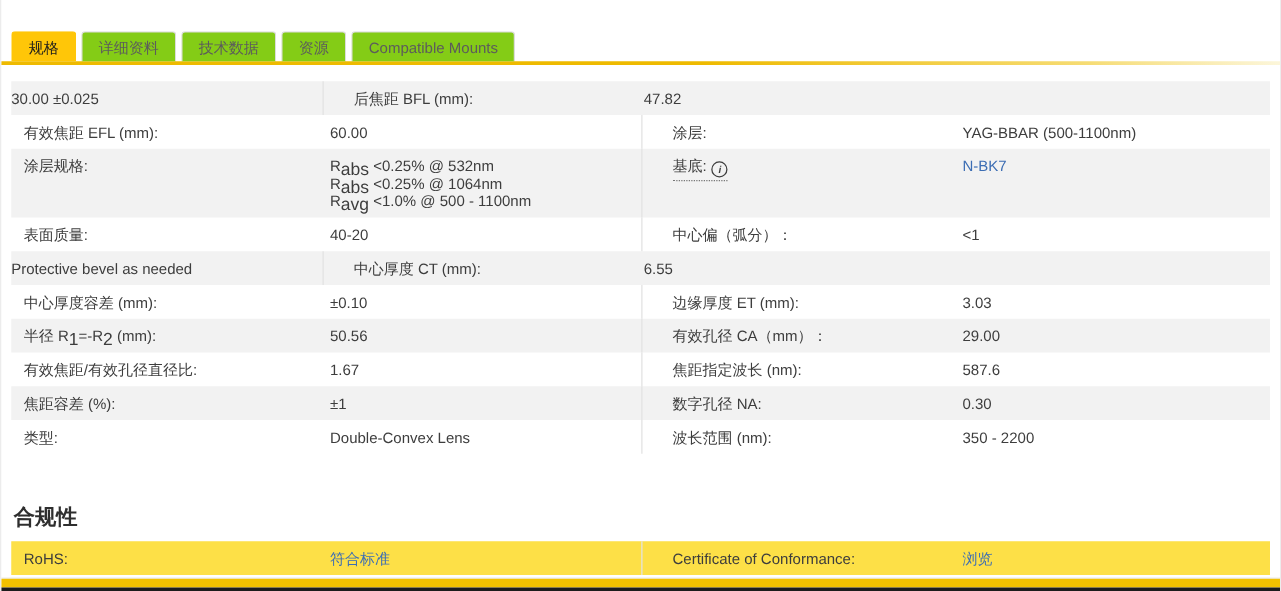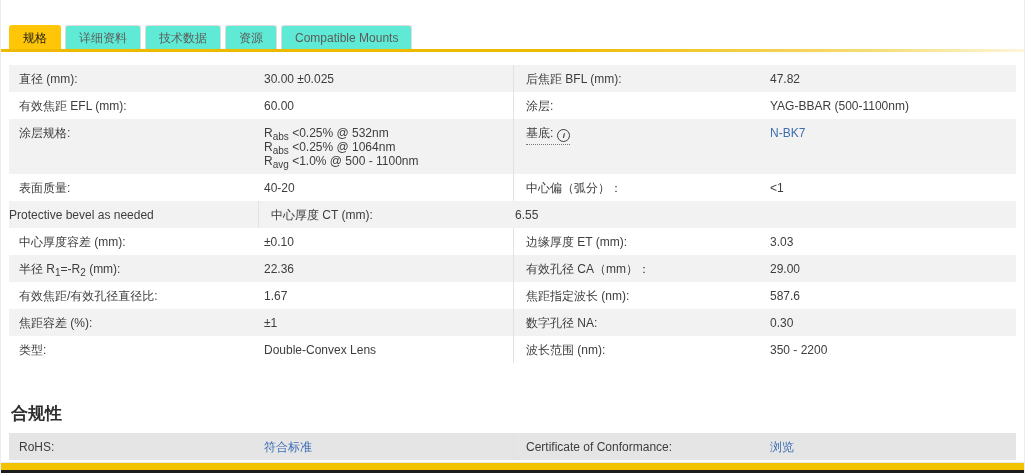--- a/index.html
+++ b/index.html
@@ -5,47 +5,47 @@
   html,body{margin:0;padding:0;background:#fff;}
   .page{
     width:1025px;height:473px;position:relative;background:#fff;
     box-sizing:border-box;border-left:1px solid #ececec;border-right:1px solid #ececec;
     font-family:Liberation Sans, sans-serif;font-size:12px;color:#3d3d3d;
     overflow:hidden;
   }
   
   .tabbar{padding:25px 0 0 8px;display:flex;align-items:flex-end;}
   .tab{
-    padding:5px 13px 4px;background:#5eead4;border:1px solid #dcdcdc;border-bottom:none;
+    padding:5px 13px 4px;background:#84cc16;border:1px solid #dcdcdc;border-bottom:none;
     border-radius:3px 3px 0 0;margin-right:4px;color:#5c5c5c;font-size:12px;line-height:14px;
     cursor:pointer;white-space:nowrap;
   }
   .tab--active{background:#ffc608;border-color:#ffc608;color:#1d1d1d;}
   .tab-underline{height:3px;background:linear-gradient(90deg,#eeba00 0%,#eeba00 55%,#f6dc74 85%,#fcf6da 100%);}
   
   .spec-table{margin:13px 8px 0;}
   .spec-row{display:flex;}
   .spec-table .spec-row:nth-of-type(odd){background:#f2f2f2;}
   .cell{padding-top:7px;padding-bottom:6px;line-height:14px;box-sizing:border-box;}
   .ll{width:255px;padding-left:10px;}
   .lv{width:249px;}
-  .rl{width:257px;padding-left:12px;border-left:1px solid #e2e2e2;}
+  .rl{width:257px;padding-left:24px;border-left:1px solid #e2e2e2;}
   .rv{flex:1;}
-  sub{font-size:10px;line-height:0;}
+  sub{font-size:14px;line-height:0;}
   a.lnk{color:#3d6eb4;text-decoration:none;cursor:pointer;}
   .tooltip-label{border-bottom:1px dotted #777;padding-bottom:2px;display:inline-block;}
   .info-badge{
     display:inline-block;width:11px;height:11px;line-height:11px;border:1px solid #3d3d3d;
     border-radius:50%;text-align:center;font-size:8px;font-style:italic;font-weight:bold;
     margin-left:4px;vertical-align:-1px;cursor:pointer;
   }
   
   .section-heading{font-size:17px;font-weight:700;color:#2e2e2e;margin:39px 0 8px 10px;}
   .compliance-table{margin:0 8px;}
-  .stripe{background:#e5e5e5;align-items:center;}
+  .stripe{background:#fde047;align-items:center;}
   
   .footer{position:absolute;left:0;right:0;bottom:0;}
   .footer-top-line{height:1px;background:#e9e9e9;}
   .footer-yellow{height:7px;background:#f2c100;}
   .footer-dark{height:3px;background:#1c1c1c;}
 </style>
 </head>
 <body>
 
 <div class="page">
@@ -55,21 +55,20 @@
     <div class="tab">详细资料</div>
     <div class="tab">技术数据</div>
     <div class="tab">资源</div>
     <div class="tab">Compatible Mounts</div>
   </div>
   <div class="tab-underline"></div>
 
   <div class="spec-table">
 
     <div class="spec-row">
-      <div class="cell ll">直径 (mm):</div>
       <div class="cell lv">30.00 ±0.025</div>
       <div class="cell rl">后焦距 BFL (mm):</div>
       <div class="cell rv">47.82</div>
     </div>
 
     <div class="spec-row">
       <div class="cell ll">有效焦距 EFL (mm):</div>
       <div class="cell lv">60.00</div>
       <div class="cell rl">涂层:</div>
       <div class="cell rv">YAG-BBAR (500-1100nm)</div>
@@ -105,21 +104,21 @@
 
     <div class="spec-row">
       <div class="cell ll">中心厚度容差 (mm):</div>
       <div class="cell lv">±0.10</div>
       <div class="cell rl">边缘厚度 ET (mm):</div>
       <div class="cell rv">3.03</div>
     </div>
 
     <div class="spec-row">
       <div class="cell ll"><span>半径 R</span><sub>1</sub><span>=-R</span><sub>2</sub><span> (mm):</span></div>
-      <div class="cell lv">22.36</div>
+      <div class="cell lv">50.56</div>
       <div class="cell rl">有效孔径 CA（mm）：</div>
       <div class="cell rv">29.00</div>
     </div>
 
     <div class="spec-row">
       <div class="cell ll">有效焦距/有效孔径直径比:</div>
       <div class="cell lv">1.67</div>
       <div class="cell rl">焦距指定波长 (nm):</div>
       <div class="cell rv">587.6</div>
     </div>

